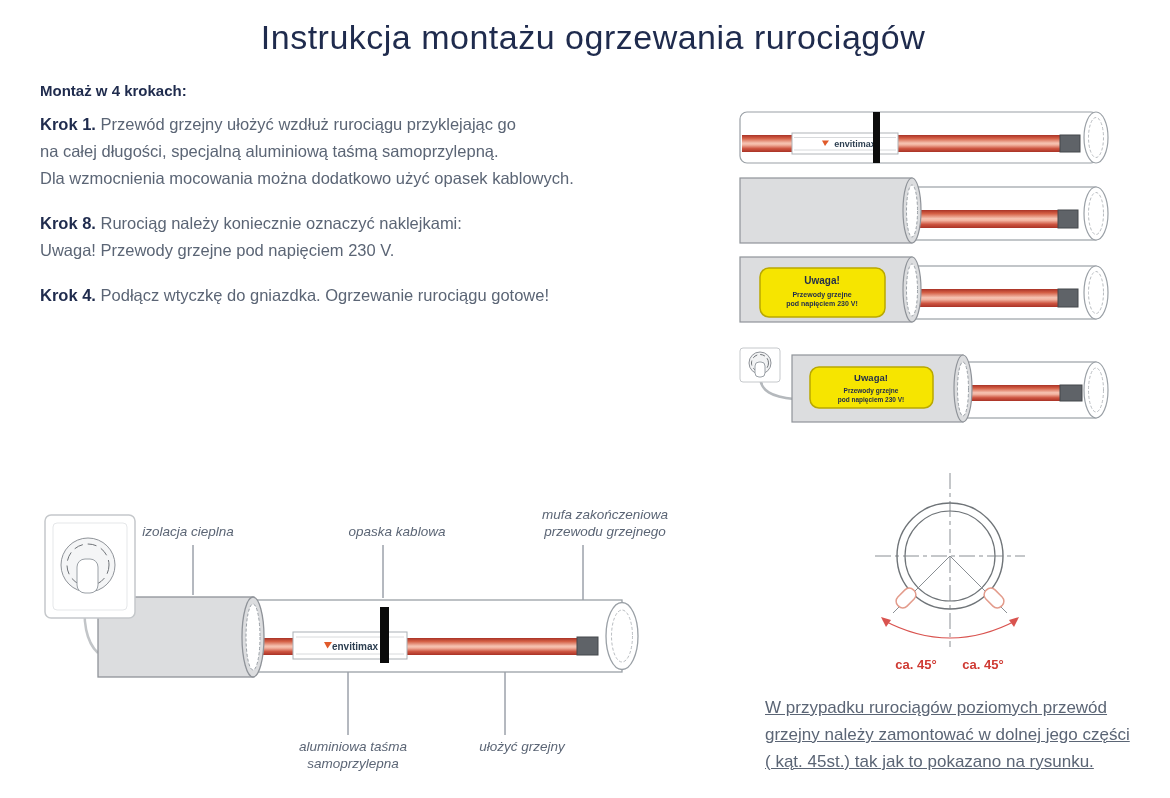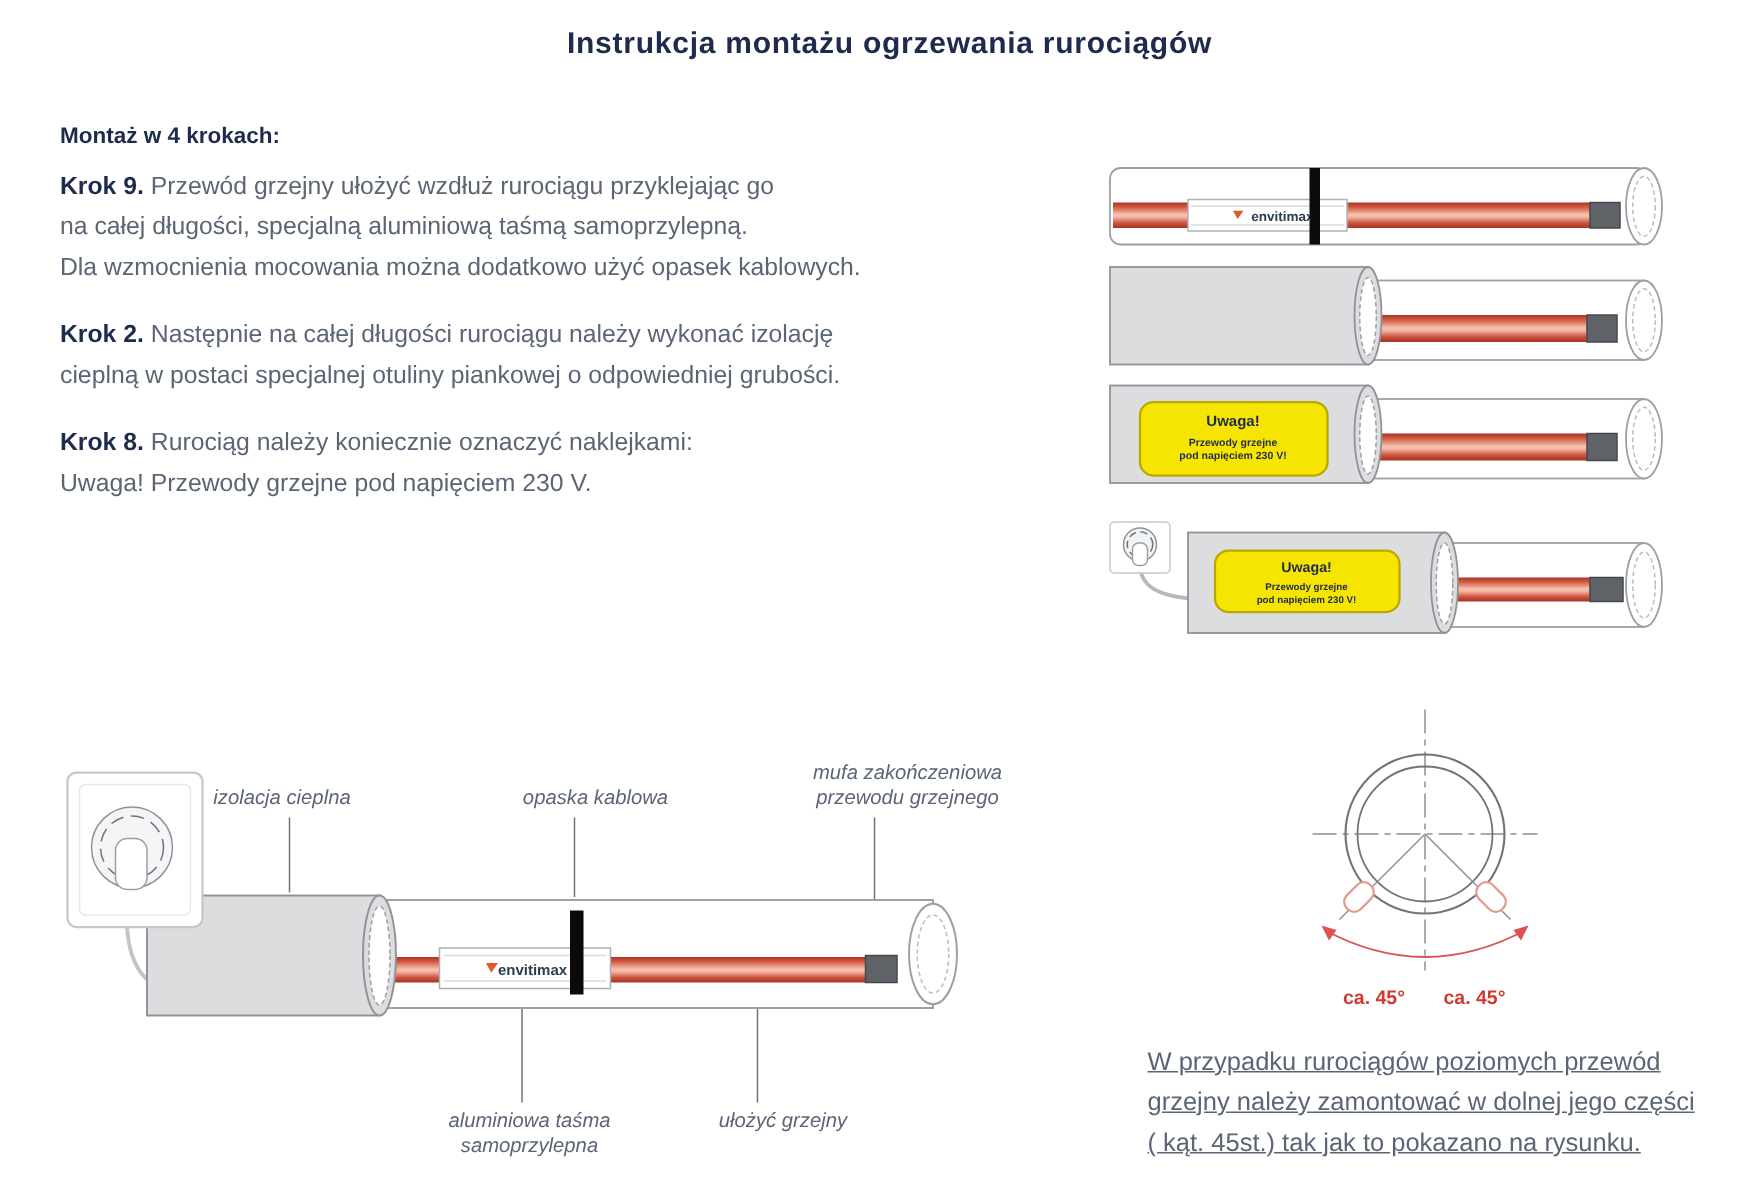--- a/index.html
+++ b/index.html
@@ -4,21 +4,21 @@
 <style>
   html,body{margin:0;padding:0;}
   body{
     width:1170px;height:798px;position:relative;background:#ffffff;
     font-family:"Liberation Sans", sans-serif;overflow:hidden;
     color:#5b6575;
   }
   .abs{position:absolute;}
   .page-title{
     left:16px;right:0;top:18px;text-align:center;
-    font-size:20px;font-weight:bold;color:#1f2b4d;letter-spacing:.5px;
+    font-size:34px;font-weight:normal;color:#1f2b4d;letter-spacing:.5px;
   }
   .steps-col{left:40px;top:82px;width:660px;}
   .steps-heading{font-size:15px;font-weight:bold;color:#1f2b4d;margin:0 0 12px 0;}
   p.step{font-size:16.5px;line-height:27px;margin:0 0 18px 0;color:#5b6575;white-space:pre-line;}
   p.step b{color:#1f2b4d;}
   .diagram-label{
     font-size:13.5px;color:#5b6575;text-align:center;line-height:17px;font-style:italic;
   }
   .caption{
     left:765px;top:694px;width:400px;font-size:17px;line-height:27px;
@@ -27,27 +27,26 @@
   svg{position:absolute;overflow:visible;}
   svg text{font-family:"Liberation Sans", sans-serif;}
 </style>
 </head>
 <body>
 
 <div class="abs page-title">Instrukcja montażu ogrzewania rurociągów</div>
 
 <div class="abs steps-col">
   <div class="steps-heading">Montaż w 4 krokach:</div>
-  <p class="step"><b>Krok 9.</b> <span>Przewód grzejny ułożyć wzdłuż rurociągu przyklejając go
+  <p class="step"><b>Krok 1.</b> <span>Przewód grzejny ułożyć wzdłuż rurociągu przyklejając go
 na całej długości, specjalną aluminiową taśmą samoprzylepną.
 Dla wzmocnienia mocowania można dodatkowo użyć opasek kablowych.</span></p>
-  <p class="step"><b>Krok 2.</b> <span>Następnie na całej długości rurociągu należy wykonać izolację
-cieplną w postaci specjalnej otuliny piankowej o odpowiedniej grubości.</span></p>
   <p class="step"><b>Krok 8.</b> <span>Rurociąg należy koniecznie oznaczyć naklejkami:
 Uwaga! Przewody grzejne pod napięciem 230 V.</span></p>
+  <p class="step"><b>Krok 4.</b> <span>Podłącz wtyczkę do gniazdka. Ogrzewanie rurociągu gotowe!</span></p>
 </div>
 
 <svg style="left:730px;top:100px;" width="420" height="340" viewBox="0 0 420 340">
   <defs>
     <linearGradient id="cg" x1="0" y1="0" x2="0" y2="1">
       <stop offset="0%" stop-color="#a93226"></stop>
       <stop offset="20%" stop-color="#d45f45"></stop>
       <stop offset="48%" stop-color="#f6c3b2"></stop>
       <stop offset="58%" stop-color="#f3b4a1"></stop>
       <stop offset="80%" stop-color="#cd5440"></stop>

